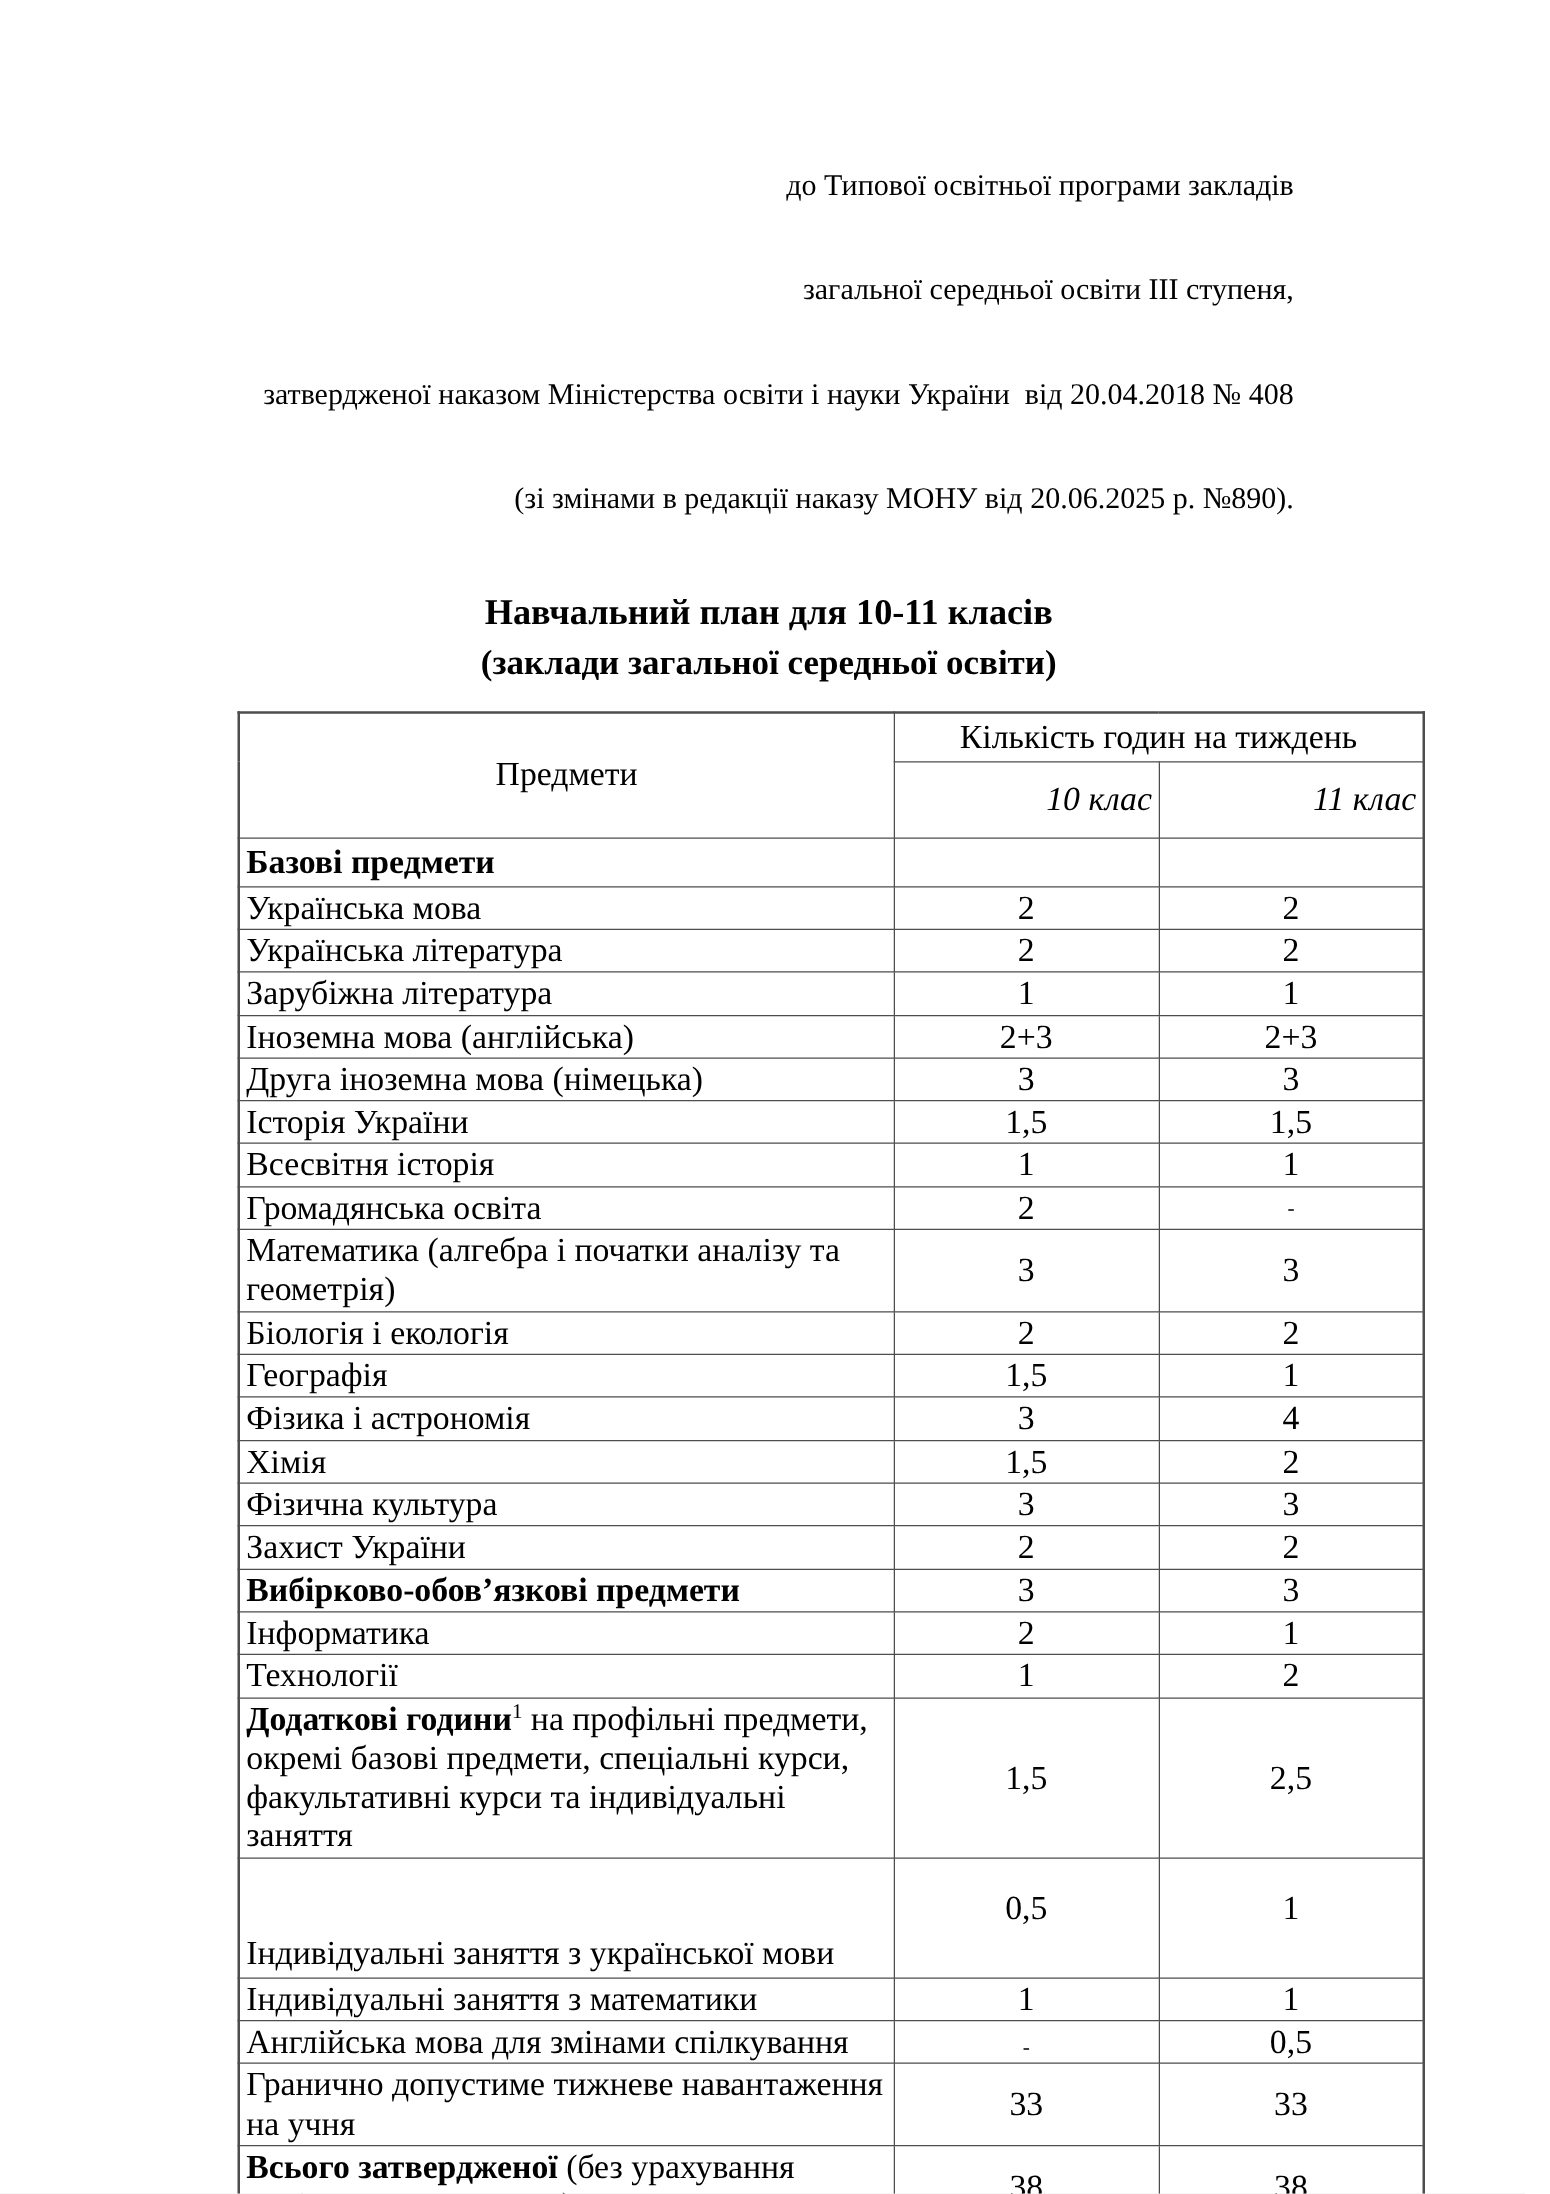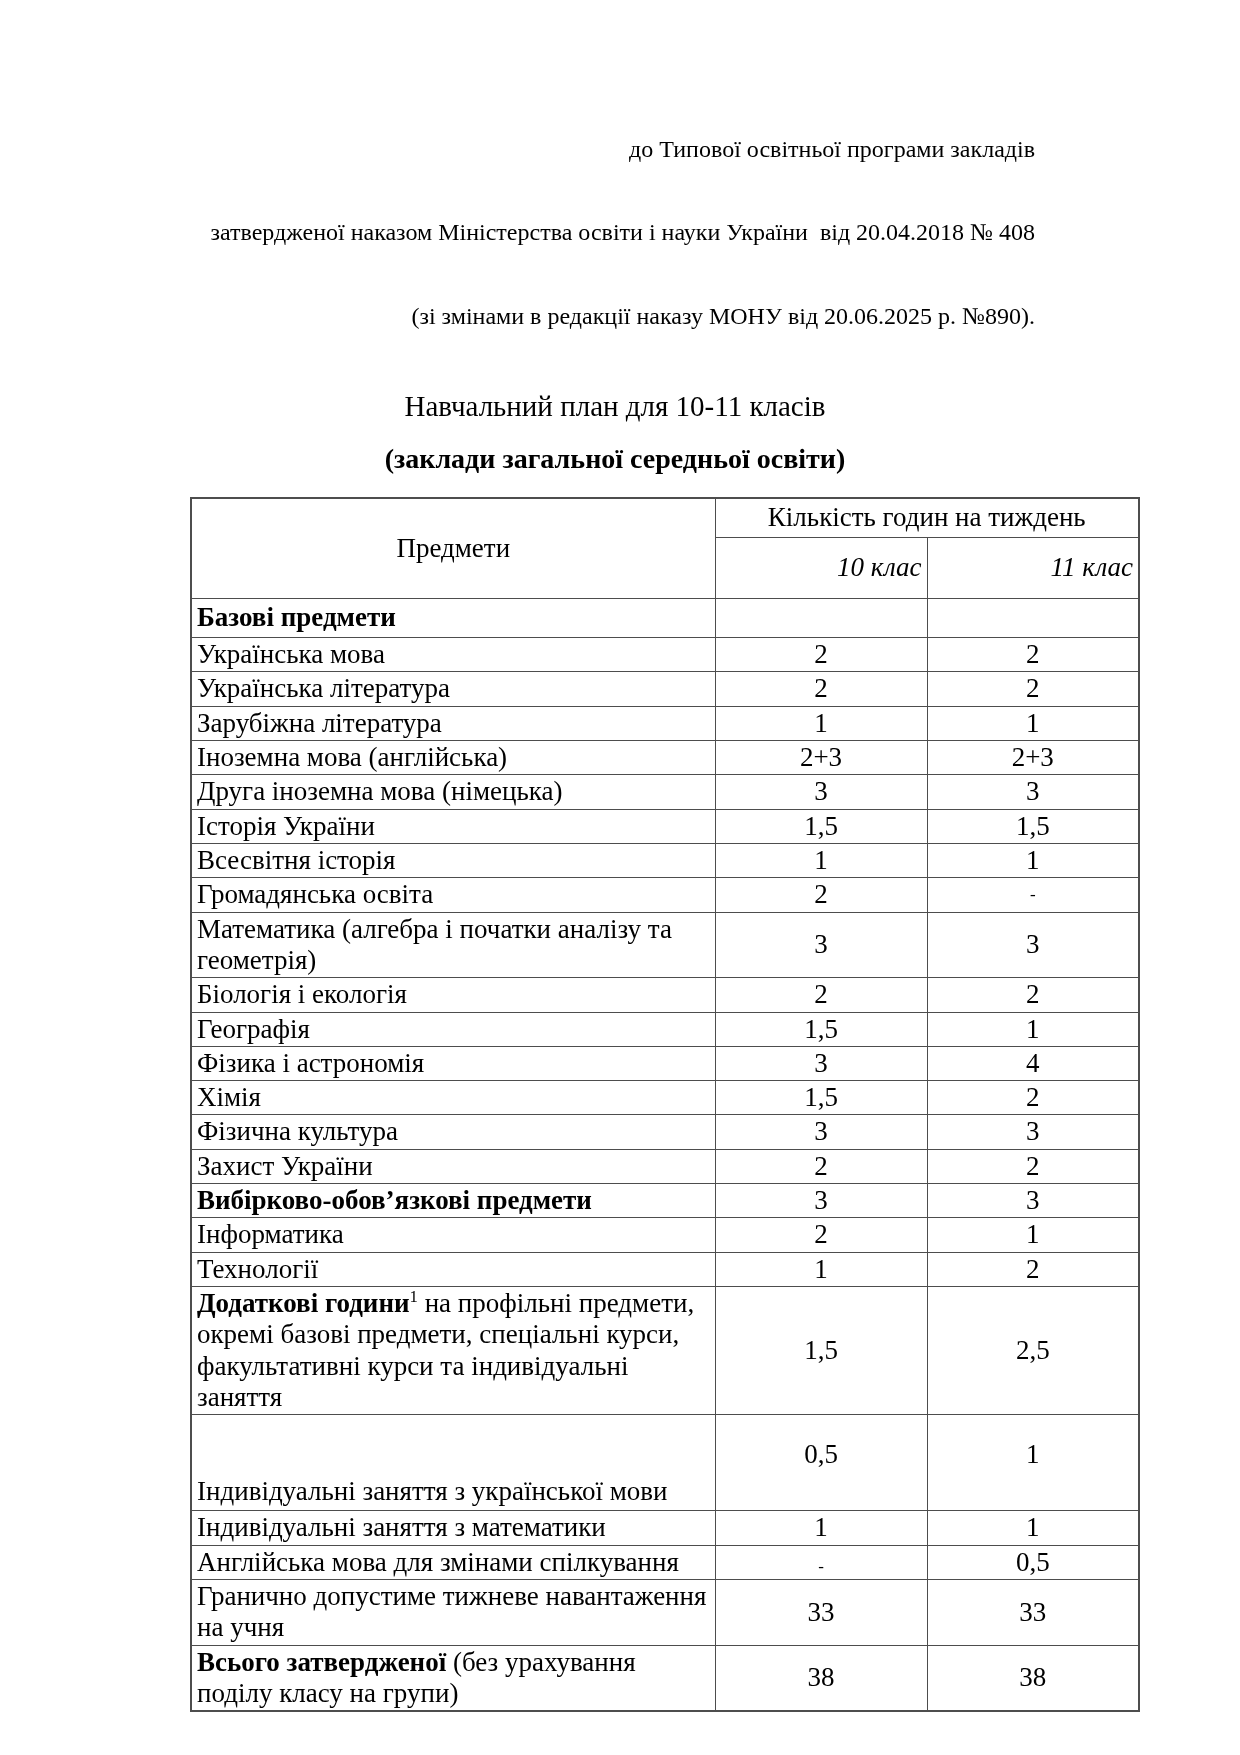--- a/index.html
+++ b/index.html
@@ -16,24 +16,24 @@
     font-size:24px;
     line-height:1.16;
     white-space:pre-wrap;
   }
   .preamble div{white-space:pre-wrap;}
   
   .doc-title{
     margin:4px 110px 0 100px;
     text-align:center;
     font-size:29px;
-    font-weight:normal;
+    font-weight:bold;
   }
   .doc-subtitle{
-    margin:20px 110px 0 100px;
+    margin:8px 110px 0 100px;
     text-align:center;
     font-size:28px;
     font-weight:bold;
   }
   
   table.curriculum{
     border-collapse:collapse;
     margin:22px 0 0 190px;
     width:948px;
     table-layout:fixed;
@@ -81,20 +81,21 @@
   tr[data-row="22"] td.dash{vertical-align:top;padding-top:10px;}
   tr[data-row="22"] td.val{vertical-align:middle;}
 </style>
 </head>
 <body>
 
 <div class="page">
 
   <div class="preamble">
     <div>до Типової освітньої програми закладів</div>
+    <div>загальної середньої освіти ІІІ ступеня,</div>
     <div>затвердженої наказом Міністерства освіти і науки України  від 20.04.2018 № 408</div>
     <div>(зі змінами в редакції наказу МОНУ від 20.06.2025 р. №890).</div>
   </div>
 
   <div class="doc-title">Навчальний план для 10-11 класів</div>
   <div class="doc-subtitle">(заклади загальної середньої освіти)</div>
 
   <table class="curriculum">
     <colgroup>
       <col class="c-subj">

